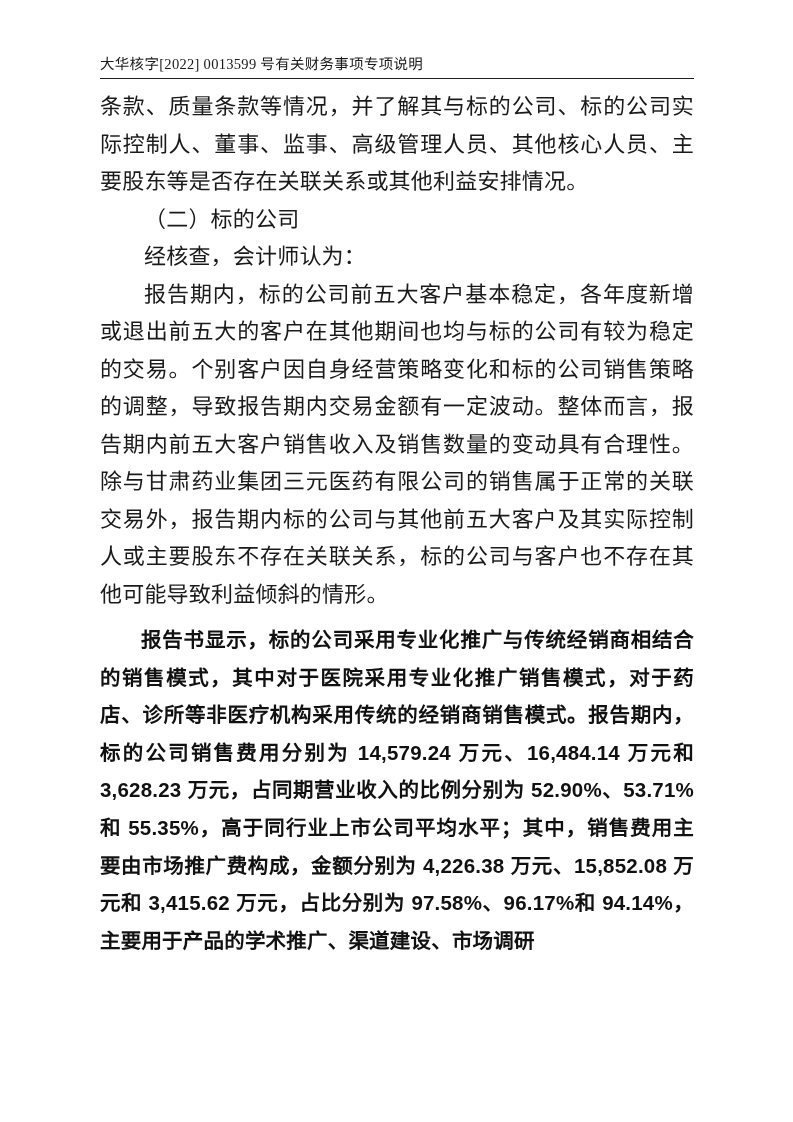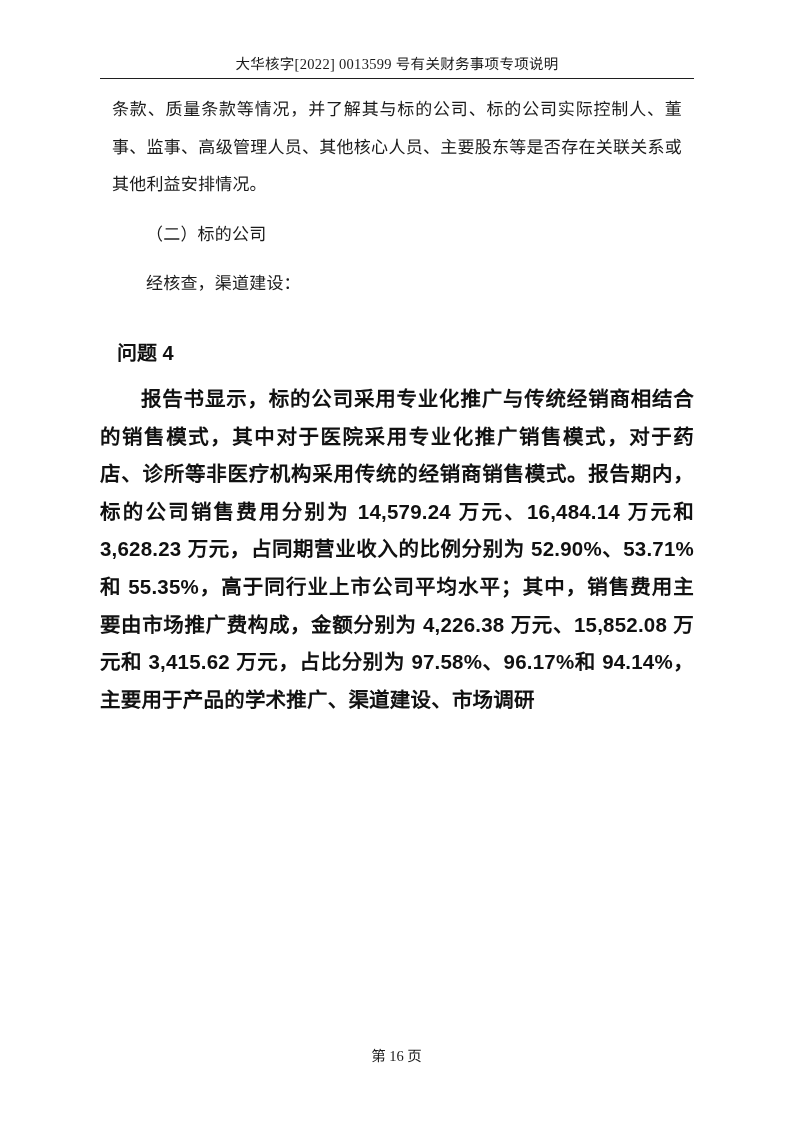--- a/index.html
+++ b/index.html
@@ -16,31 +16,31 @@
     color: #1a1a1a;
     padding: 55px 99px 0 100px;
     font-family: "Liberation Serif", "DejaVu Serif", serif;
     overflow: hidden;
   }
   .header {
     border-bottom: 1.5px solid #1f1f1f;
     padding-bottom: 5px;
   }
   .header-title {
-    text-align: center;
+    text-align: left;
     font-size: 14.5px;
     line-height: 18px;
     letter-spacing: 0.3px;
   }
   .content {
     margin-top: 9px;
   }
   p.serif {
-    margin: 12px;
-    font-size: 17px;
+    margin: 0;
+    font-size: 22px;
     line-height: 37.5px;
     text-align: justify;
     text-justify: inter-ideograph;
     letter-spacing: 0.2px;
   }
   .indent { text-indent: 2em; }
   h2.question {
     font-family: "Liberation Sans", "DejaVu Sans", sans-serif;
     font-weight: 700;
     font-size: 20px;
@@ -77,26 +77,23 @@
 
   <div class="header">
     <div class="header-title">大华核字[2022] 0013599 号有关财务事项专项说明</div>
   </div>
 
   <div class="content">
     <p class="serif">条款、质量条款等情况，并了解其与标的公司、标的公司实际控制人、董事、监事、高级管理人员、其他核心人员、主要股东等是否存在关联关系或其他利益安排情况。</p>
 
     <p class="serif indent">（二）标的公司</p>
 
-    <p class="serif indent">经核查，渠道建设：</p>
+    <p class="serif indent">经核查，会计师认为：</p>
 
 
+    <p class="serif indent">报告期内，标的公司前五大客户基本稳定，各年度新增或退出前五大的客户在其他期间也均与标的公司有较为稳定的交易。个别客户因自身经营策略变化和标的公司销售策略的调整，导致报告期内交易金额有一定波动。整体而言，报告期内前五大客户销售收入及销售数量的变动具有合理性。除与甘肃药业集团三元医药有限公司的销售属于正常的关联交易外，报告期内标的公司与其他前五大客户及其实际控制人或主要股东不存在关联关系，标的公司与客户也不存在其他可能导致利益倾斜的情形。</p>
 
-    <h2 class="question">问题 4</h2>
 
     <p class="boldpara indent">报告书显示，标的公司采用专业化推广与传统经销商相结合的销售模式，其中对于医院采用专业化推广销售模式，对于药店、诊所等非医疗机构采用传统的经销商销售模式。报告期内，标的公司销售费用分别为 14,579.24 万元、16,484.14 万元和 3,628.23 万元，占同期营业收入的比例分别为 52.90%、53.71%和 55.35%，高于同行业上市公司平均水平；其中，销售费用主要由市场推广费构成，金额分别为 4,226.38 万元、15,852.08 万元和 3,415.62 万元，占比分别为 97.58%、96.17%和 94.14%，主要用于产品的学术推广、渠道建设、市场调研</p>
   </div>
 
-  <div class="footer">
-    <span>第 16 页</span>
-  </div>
 
 </div>
 
 </body></html>

